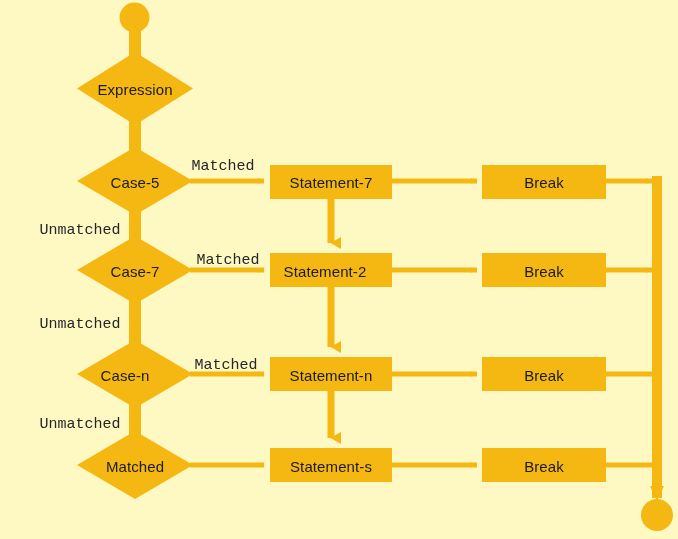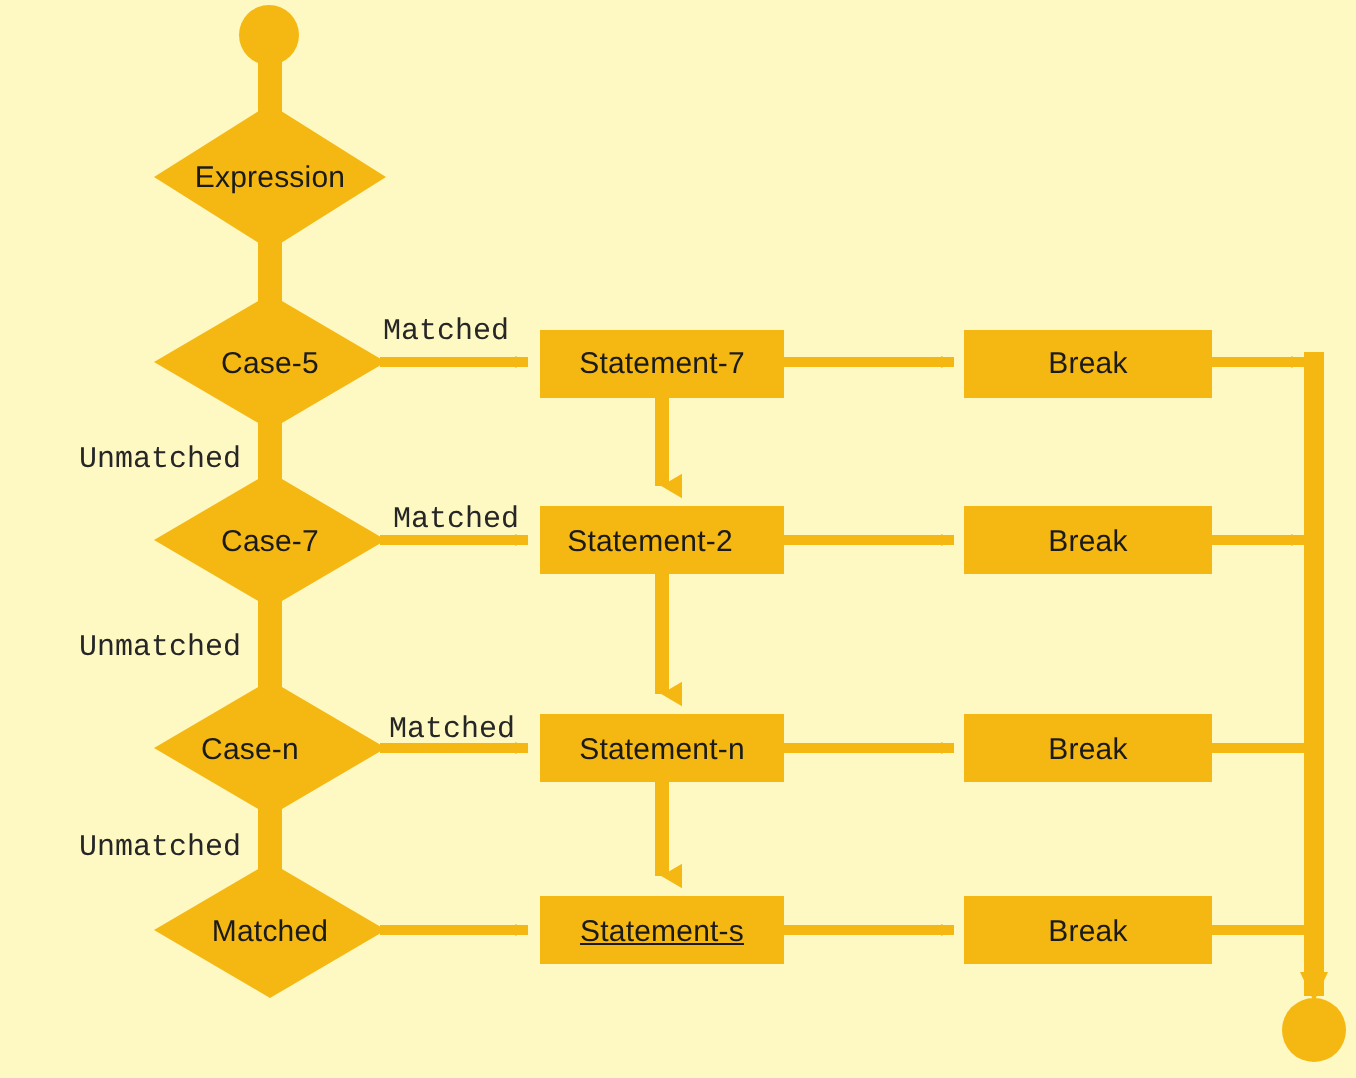--- a/index.html
+++ b/index.html
@@ -120,21 +120,21 @@
 
   <div class="node-label" style="left:135px; top:89px;">Expression</div>
   <div class="node-label" style="left:135px; top:182px;">Case-5</div>
   <div class="node-label" style="left:135px; top:271px;">Case-7</div>
   <div class="node-label" style="left:125px; top:375px;">Case-n</div>
   <div class="node-label" style="left:135px; top:466px;">Matched</div>
 
   <div class="node-label" style="left:331px; top:182px;">Statement-7</div>
   <div class="node-label" style="left:325px; top:271px;">Statement-2</div>
   <div class="node-label" style="left:331px; top:375px;">Statement-n</div>
-  <div class="node-label" style="left:331px; top:466px;text-decoration:underline;">Statement-s</div>
+  <div class="node-label" style="left:331px; top:466px;">Statement-s</div>
 
   <div class="node-label" style="left:544px; top:182px;">Break</div>
   <div class="node-label" style="left:544px; top:271px;">Break</div>
   <div class="node-label" style="left:544px; top:375px;">Break</div>
   <div class="node-label" style="left:544px; top:466px;">Break</div>
 
   <div class="edge-label" style="left:223px; top:166px;">Matched</div>
   <div class="edge-label" style="left:228px; top:260px;">Matched</div>
   <div class="edge-label" style="left:226px; top:365px;">Matched</div>
 

